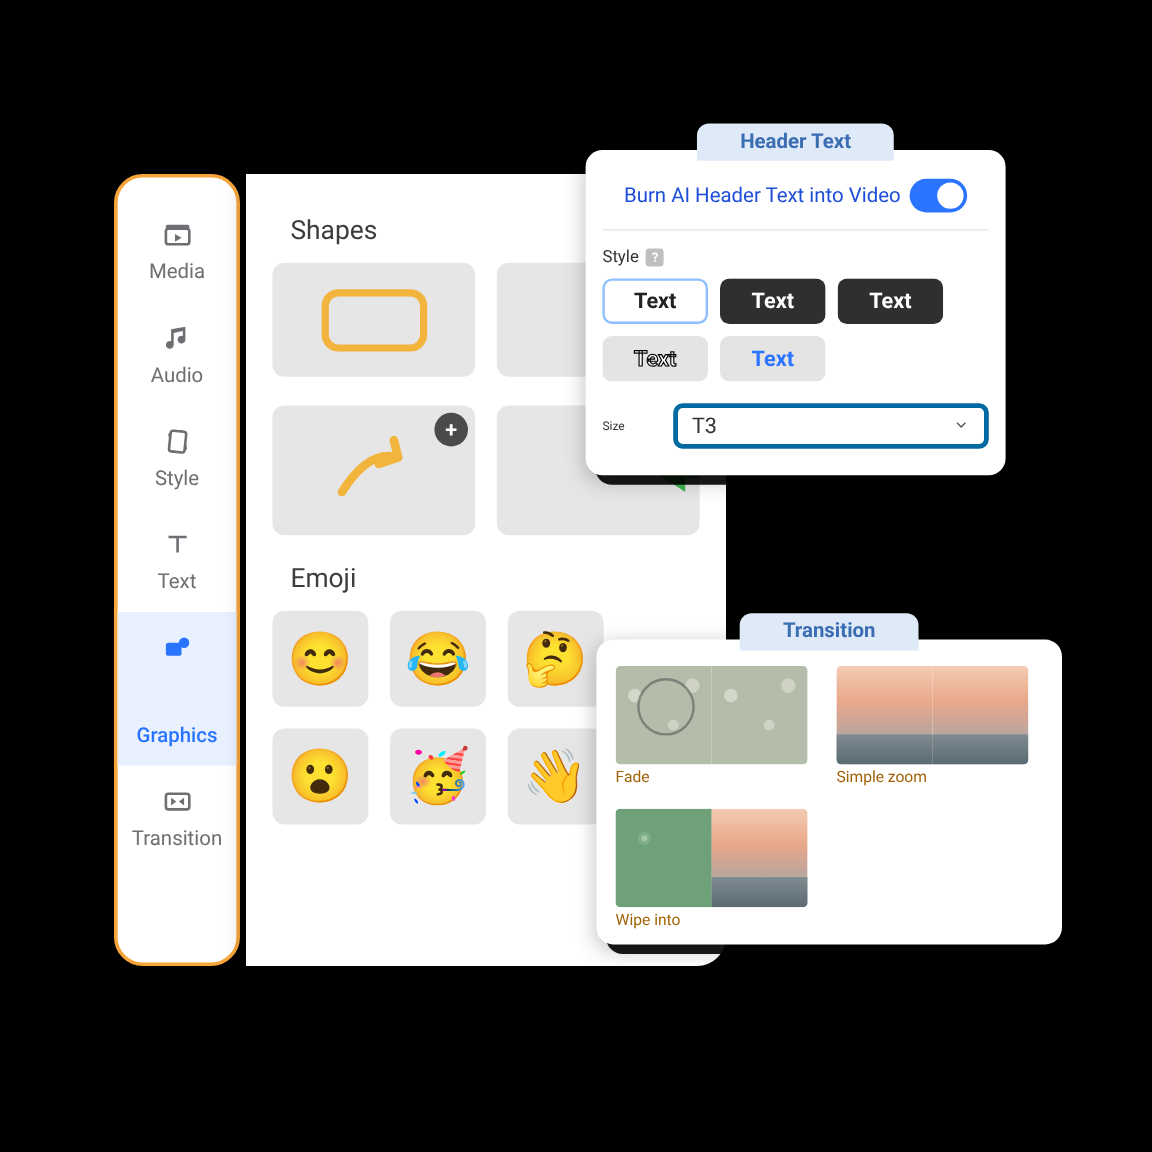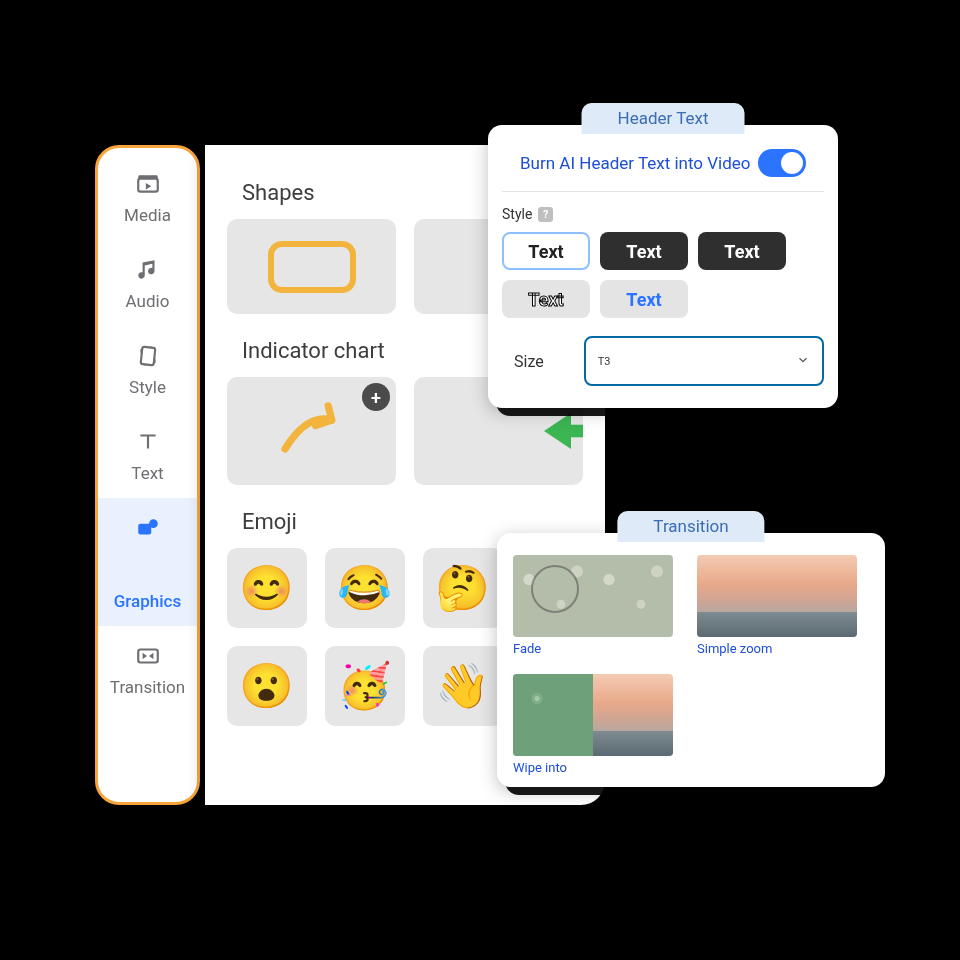--- a/index.html
+++ b/index.html
@@ -19,21 +19,21 @@
     top: 145px;
     width: 105px;
     height: 660px;
     background: #fff;
     border: 3px solid #f7a53b;
     border-radius: 24px;
     box-shadow: 0 6px 18px rgba(0,0,0,0.25);
     display: flex;
     flex-direction: column;
     align-items: center;
-    padding: 6px 0;
+    padding: 18px 0;
   }
   .side-item {
     width: 100%;
     display: flex;
     flex-direction: column;
     align-items: center;
     padding: 15px 0;
     cursor: pointer;
   }
   .side-item.active {
@@ -112,21 +112,21 @@
     border-radius:14px;
     box-shadow: 8px 8px 0 rgba(0,0,0,0.9), 0 4px 18px rgba(0,0,0,0.25);
     padding-bottom: 16px;
   }
   .panel-tab {
     position:absolute;
     top:-22px; left:50%; transform:translateX(-50%);
     background:#dfeaf9;
     padding:5px 36px 6px;
     border-radius:10px 10px 0 0;
-    font-size:17px;font-weight:400;color:#3b6db3;
+    font-size:17px;font-weight:700;color:#3b6db3;
   }
   .hp-row1{
     padding: 24px 18px 14px 18px;
     display:flex;align-items:center;justify-content:space-between;
     border-bottom:1px solid #e3e3e3;
     margin:0 14px;
   }
   .hp-row1 .txt{font-size:17px;color:#1d4ed8;}
   .toggle{
     width:48px;height:28px;background:#2a74ff;border-radius:14px;position:relative;
@@ -140,25 +140,25 @@
   .style-grid{display:flex;flex-wrap:wrap;gap:10px;}
   .style-btn{
     min-width:88px;height:38px;border-radius:8px;display:flex;align-items:center;justify-content:center;
     font-size:18px;font-weight:700;cursor:pointer;border:1px solid transparent;
   }
   .style-btn.plain{background:#fff;border:2px solid #8ec0ff;color:#222;}
   .style-btn.darkbg{background:#2f2f2f;color:#fff;}
   .style-btn.greyoutline{background:#e4e4e4;color:#222; -webkit-text-stroke:1px #000; color:#fff;}
   .style-btn.blue{background:#e4e4e4;color:#2a74ff;}
   .size-row{display:flex;align-items:center;gap:40px;padding:18px 14px 6px 14px;}
-  .size-row .lbl{font-size:16px;color:#333;margin-left:12px;}
+  .size-row .lbl{font-size:10px;color:#333;}
   .size-select{
-    flex:1;height:50px;border:2px solid #0369a1;border-radius:8px;
+    flex:1;height:38px;border:4px solid #0369a1;border-radius:8px;
     display:flex;align-items:center;justify-content:space-between;padding:0 12px;
-    font-size:11px;color:#333;
+    font-size:18px;color:#333;
   }
 
   
   .trans-panel {
     position:absolute;
     left: 497px;
     top: 533px;
     width: 388px;
     background:#fff;
     border-radius:14px;
@@ -172,21 +172,21 @@
   .sky{background:linear-gradient(#f3cbb3 0%,#e9a98a 35%,#cfa594 55%,#b7a7a0 70%,#9aa2a4 100%);position:relative;}
   .sky::after{content:"";position:absolute;bottom:0;left:0;right:0;height:30%;background:linear-gradient(#7e8b91,#5b6a72);} 
   .ferris{position:relative;}
   .ferris::before{content:"";position:absolute;left:18px;top:10px;width:44px;height:44px;border:2px solid rgba(80,80,80,0.55);border-radius:50%;}
   .green{background:radial-gradient(circle at 30% 30%,#a6c9a8 2px,#7fae87 3px 5px,#6ea07a 6px) ,#7fae87;}
   .mottled{background:
      radial-gradient(circle at 20% 30%, #d4d8c8 6%, transparent 7%) ,
      radial-gradient(circle at 60% 60%, #cfd3c3 6%, transparent 7%) ,
      radial-gradient(circle at 80% 20%, #cfd3c3 6%, transparent 7%) ,
      #b4bda9;}
-  .cap{margin-top:4px;font-size:13px;color:#1d4ed8;}
+  .cap{margin-top:4px;font-size:13px;color:#a16207;}
 </style>
 </head>
 <body>
 
 <div class="sidebar">
   <div class="side-item">
     <span class="ico">
       <svg viewBox="0 0 24 24" width="26" height="26" fill="currentColor">
           <rect x="3" y="7" width="18" height="12" rx="2" fill="none" stroke="currentColor" stroke-width="2"></rect>
           <rect x="3" y="4" width="18" height="3" rx="1.2"></rect>
@@ -244,21 +244,20 @@
   <div class="gp-heading">Shapes</div>
   <div class="gp-row">
     <div class="gp-tile shape">
         <div class="rrect"></div>
       </div>
     <div class="gp-tile shape" style="overflow:hidden">
         <div class="half-circle"></div>
       </div>
   </div>
 
-  <div class="gp-heading">Indicator chart</div>
   <div class="gp-row">
     <div class="gp-tile ind arrow-yellow">
       <div class="plusbadge">+</div>
       <svg viewBox="0 0 100 100">
           <path d="M20 70 Q45 30 72 38 M72 38 l-4 -16 M72 38 l-18 6" fill="none" stroke="#f3b43d" stroke-width="8" stroke-linecap="round" stroke-linejoin="round"></path>
         </svg>
     </div>
     <div class="gp-tile ind arrow-green" style="overflow:hidden">
       <svg viewBox="0 0 100 100" style="position:absolute;right:-24px">
           <path d="M60 30 L30 50 L60 70 Z" fill="#3cb553"></path>

